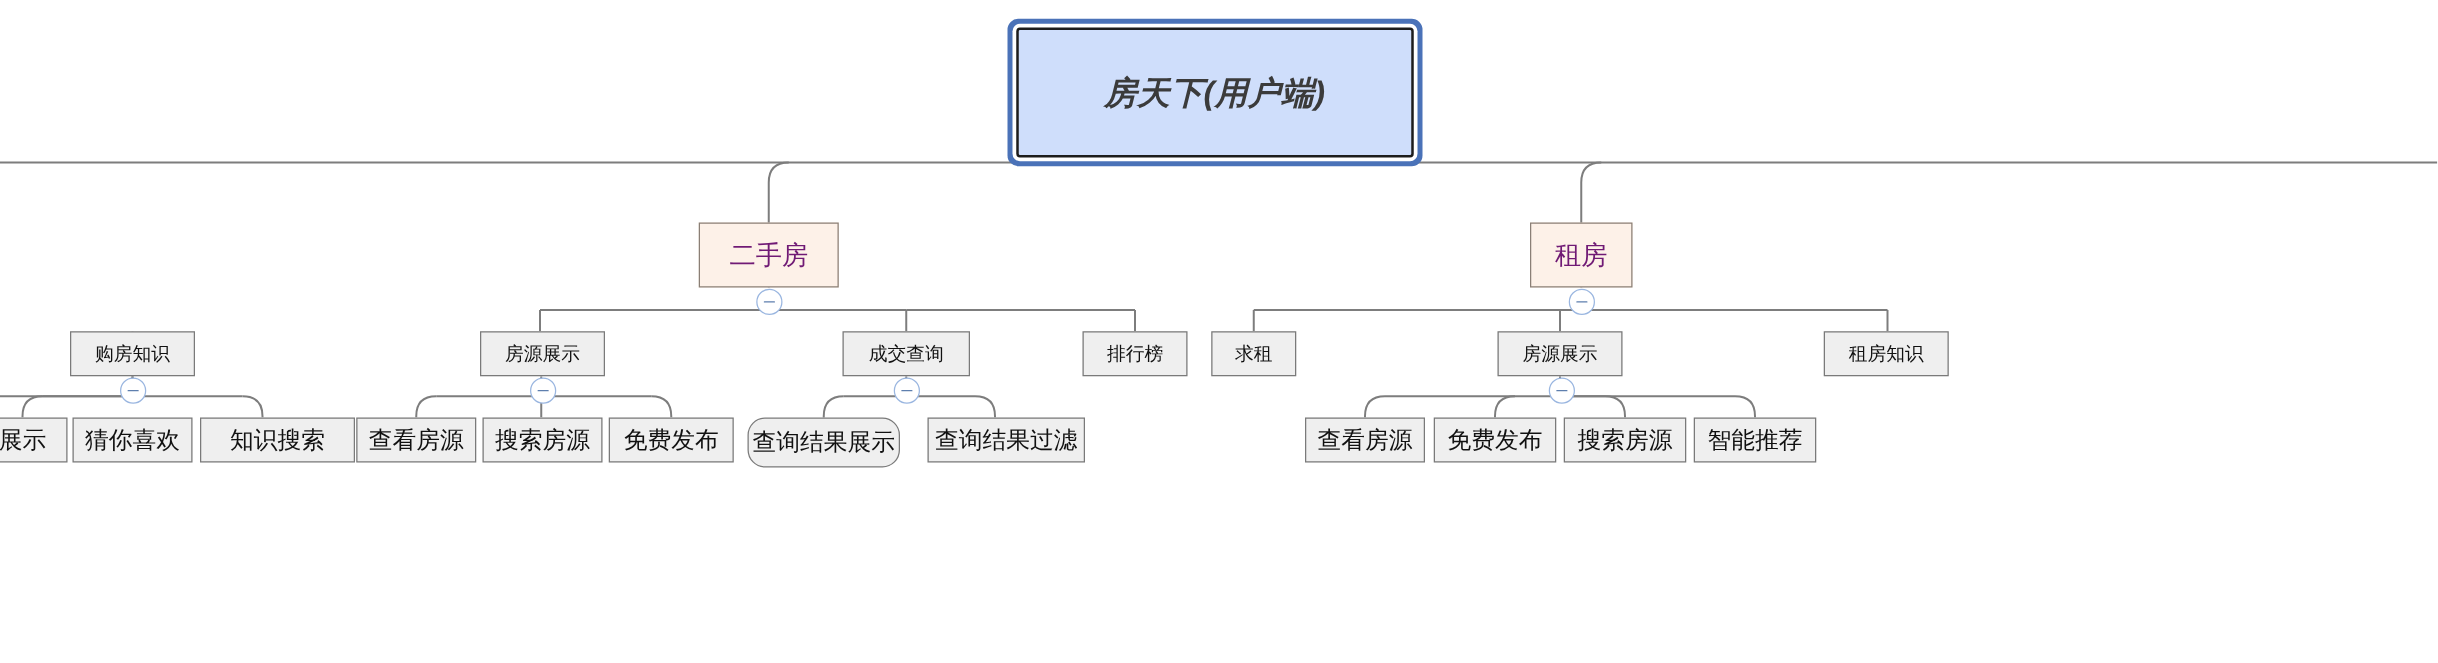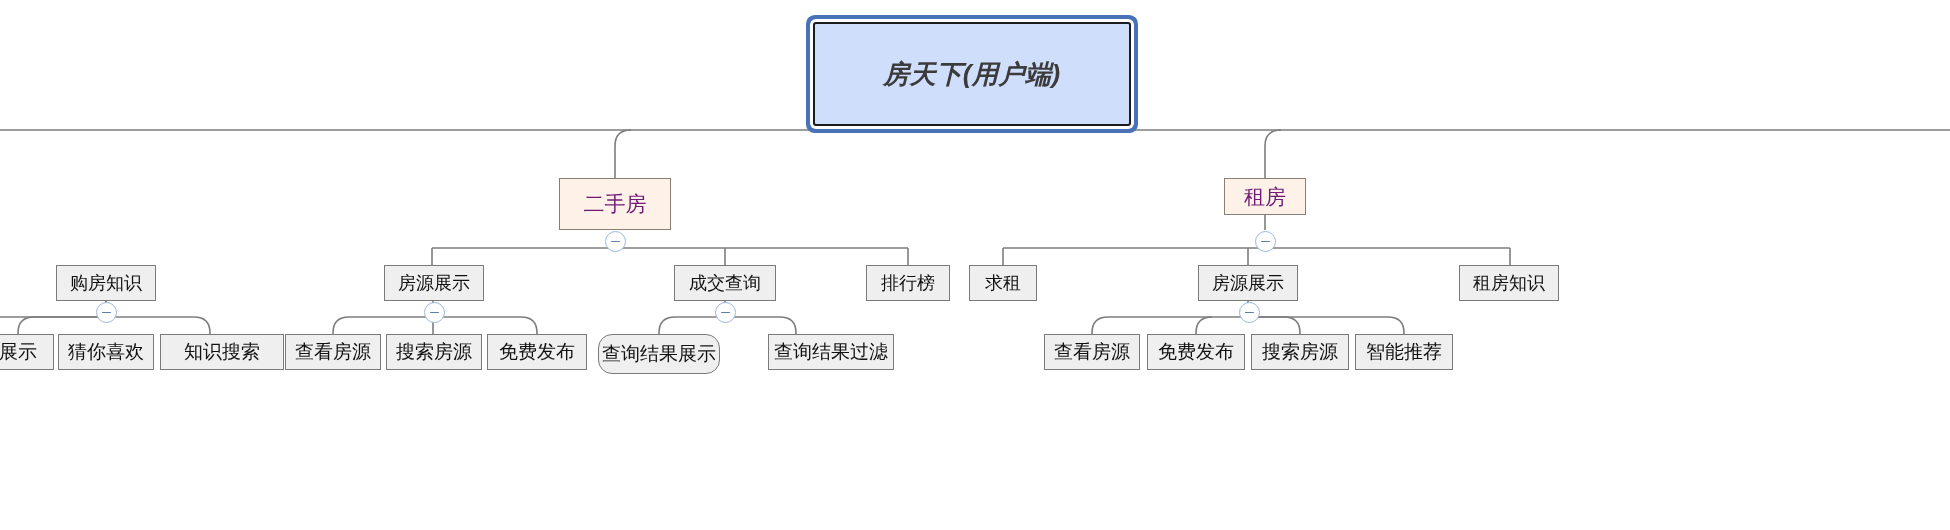--- a/index.html
+++ b/index.html
@@ -58,21 +58,21 @@
   .node.l2 {
     background: #fdf1e8;
     border: 1.6px solid #8a7f76;
     font-size: 21px;
     color: #701a75;
   }
   
   .node.l3, .node.l4 {
     background: #efefef;
     border: 1.6px solid #7a7a7a;
-    font-size: 18px;
+    font-size: 15px;
     color: #111111;
   }
   .node.l4 {
     font-size: 19px;
   }
   
   .collapse {
     position: absolute;
     width: 19px;
     height: 19px;
@@ -153,21 +153,21 @@
     </g>
   </svg>
 
   <div class="node root" style="left:813px; top:22px; width:318px; height:104px;font-style:italic;">房天下(用户端)</div>
 
   <div class="node l2" style="left:559px; top:178px; width:112px; height:52px;">二手房</div>
   <div class="collapse" style="left:605px; top:231px;">
       <span class="bar"></span>
     </div>
 
-  <div class="node l2" style="left:1224px; top:178px; width:82px; height:37px;">租房</div>
+  <div class="node l2" style="left:1224px; top:178px; width:82px; height:52px;">租房</div>
   <div class="collapse" style="left:1255px; top:231px;">
       <span class="bar"></span>
     </div>
 
   <div class="node l3" style="left:56px; top:265px; width:100px; height:36px;">购房知识</div>
   <div class="collapse" style="left:96px; top:302px;">
       <span class="bar"></span>
     </div>
 
   <div class="node l3" style="left:384px; top:265px; width:100px; height:36px;">房源展示</div>
@@ -193,20 +193,20 @@
 
   <div class="node l4" style="left:-18px; top:334px; width:72px; height:36px;">展示</div>
   <div class="node l4" style="left:58px; top:334px; width:96px; height:36px;">猜你喜欢</div>
   <div class="node l4" style="left:160px; top:334px; width:124px; height:36px;">知识搜索</div>
 
   <div class="node l4" style="left:285px; top:334px; width:96px; height:36px;">查看房源</div>
   <div class="node l4" style="left:386px; top:334px; width:96px; height:36px;">搜索房源</div>
   <div class="node l4" style="left:487px; top:334px; width:100px; height:36px;">免费发布</div>
 
   <div class="node l4" style="left:598px; top:334px; width:122px; height:40px;border-radius:14px;">查询结果展示</div>
-  <div class="node l4" style="left:768px; top:334px; width:126px; height:36px;">查询结果过滤</div>
+  <div class="node l4" style="left:742px; top:334px; width:126px; height:36px;">查询结果过滤</div>
 
   <div class="node l4" style="left:1044px; top:334px; width:96px; height:36px;">查看房源</div>
   <div class="node l4" style="left:1147px; top:334px; width:98px; height:36px;">免费发布</div>
   <div class="node l4" style="left:1251px; top:334px; width:98px; height:36px;">搜索房源</div>
   <div class="node l4" style="left:1355px; top:334px; width:98px; height:36px;">智能推荐</div>
 
 </div>
 
 </body></html>

